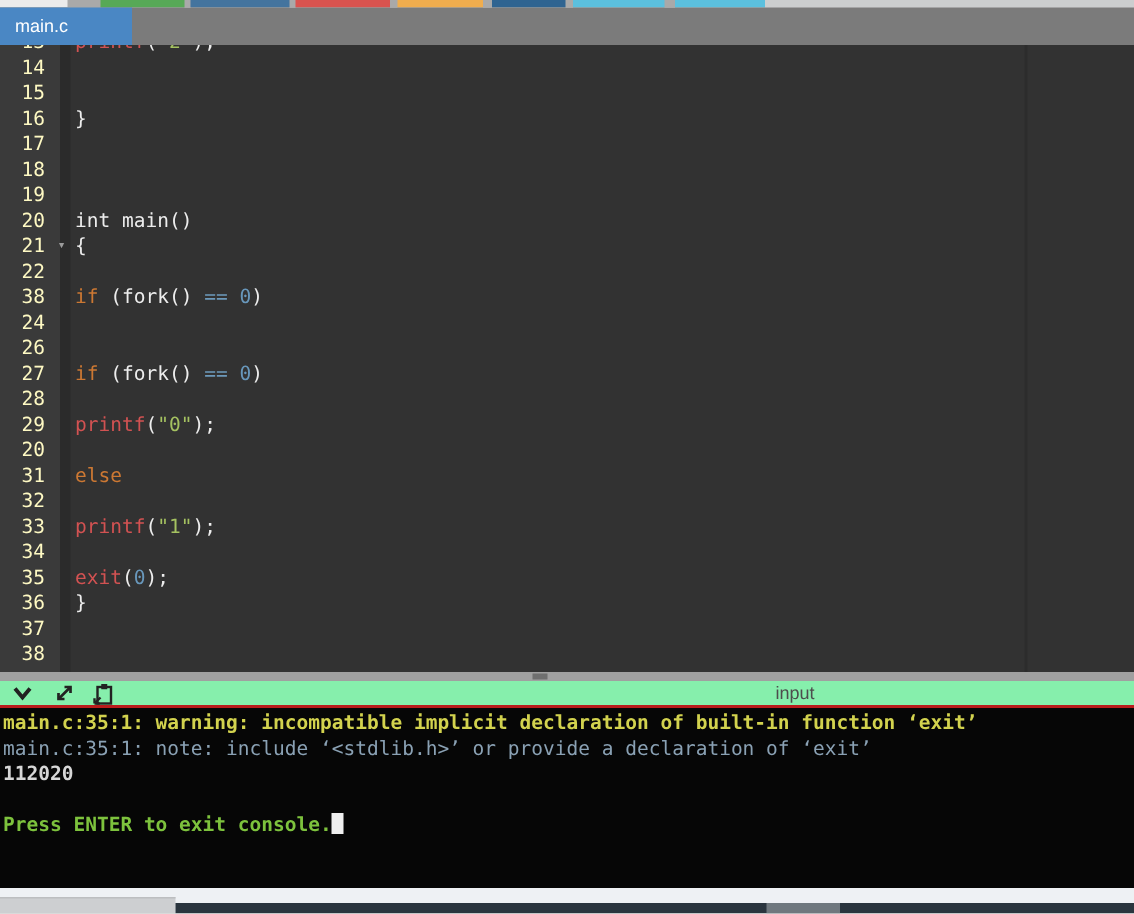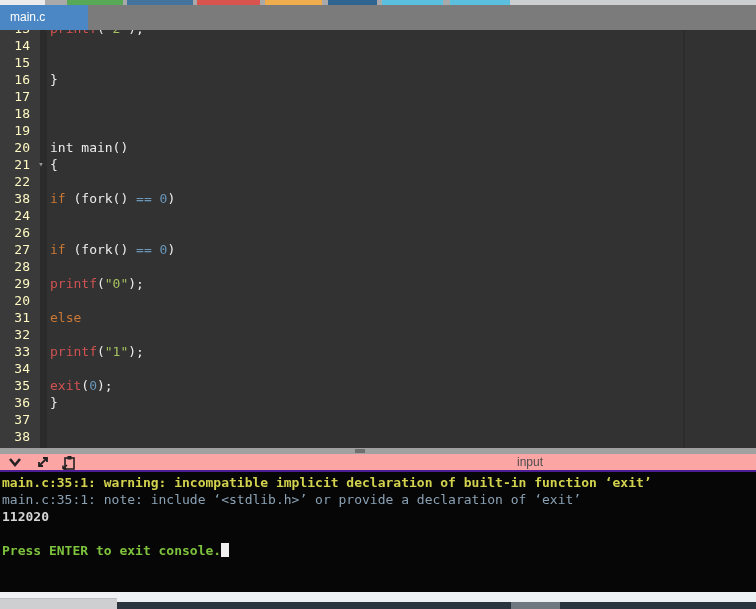--- a/index.html
+++ b/index.html
@@ -28,22 +28,22 @@
         box-sizing:border-box;vertical-align:top;}
   .fold{display:inline-block;width:18px;color:#9a9a9a;font-size:9px;text-align:center;vertical-align:top;}
   .tk-kw{color:#cc7833}.tk-fn{color:#d25252}.tk-str{color:#a5c261}
   .tk-num{color:#6897bb}.tk-op{color:#6c99bb}.tk-pl{color:#ededed}
 
   
   .splitter{position:absolute;left:0;top:448px;width:756px;height:6px;background:#a0a0a0;}
   .grip{position:absolute;left:355px;top:1px;width:10px;height:4px;background:#6f6f6f;}
 
   
-  .con-toolbar{position:absolute;left:0;top:454px;width:756px;height:16px;background:#fca5a5;
-               border-bottom:2px solid #4c1d95;}
+  .con-toolbar{position:absolute;left:0;top:454px;width:756px;height:16px;background:#86efac;
+               border-bottom:2px solid #b91c1c;}
   .ico{position:absolute;top:1px;width:18px;height:15px;cursor:pointer;}
   .ico-chevron{left:6px}.ico-expand{left:34px}.ico-paste{left:60px}
   .input-label{position:absolute;left:517px;top:1px;font-size:12px;color:#4d4d4d;}
 
   
   .console{position:absolute;left:0;top:472px;width:756px;height:120px;background:#060606;
            font-family:"DejaVu Sans Mono","Liberation Mono",monospace;font-size:13px;
            padding:2px 0 0 2px;box-sizing:border-box;}
   .con-line{height:17px;line-height:17px;white-space:pre;font-weight:bold;}
   .warn{color:#d2d24e}.note{color:#8aa1b4;font-weight:normal}.out{color:#d6d6d6}.ok{color:#7dc23d}

